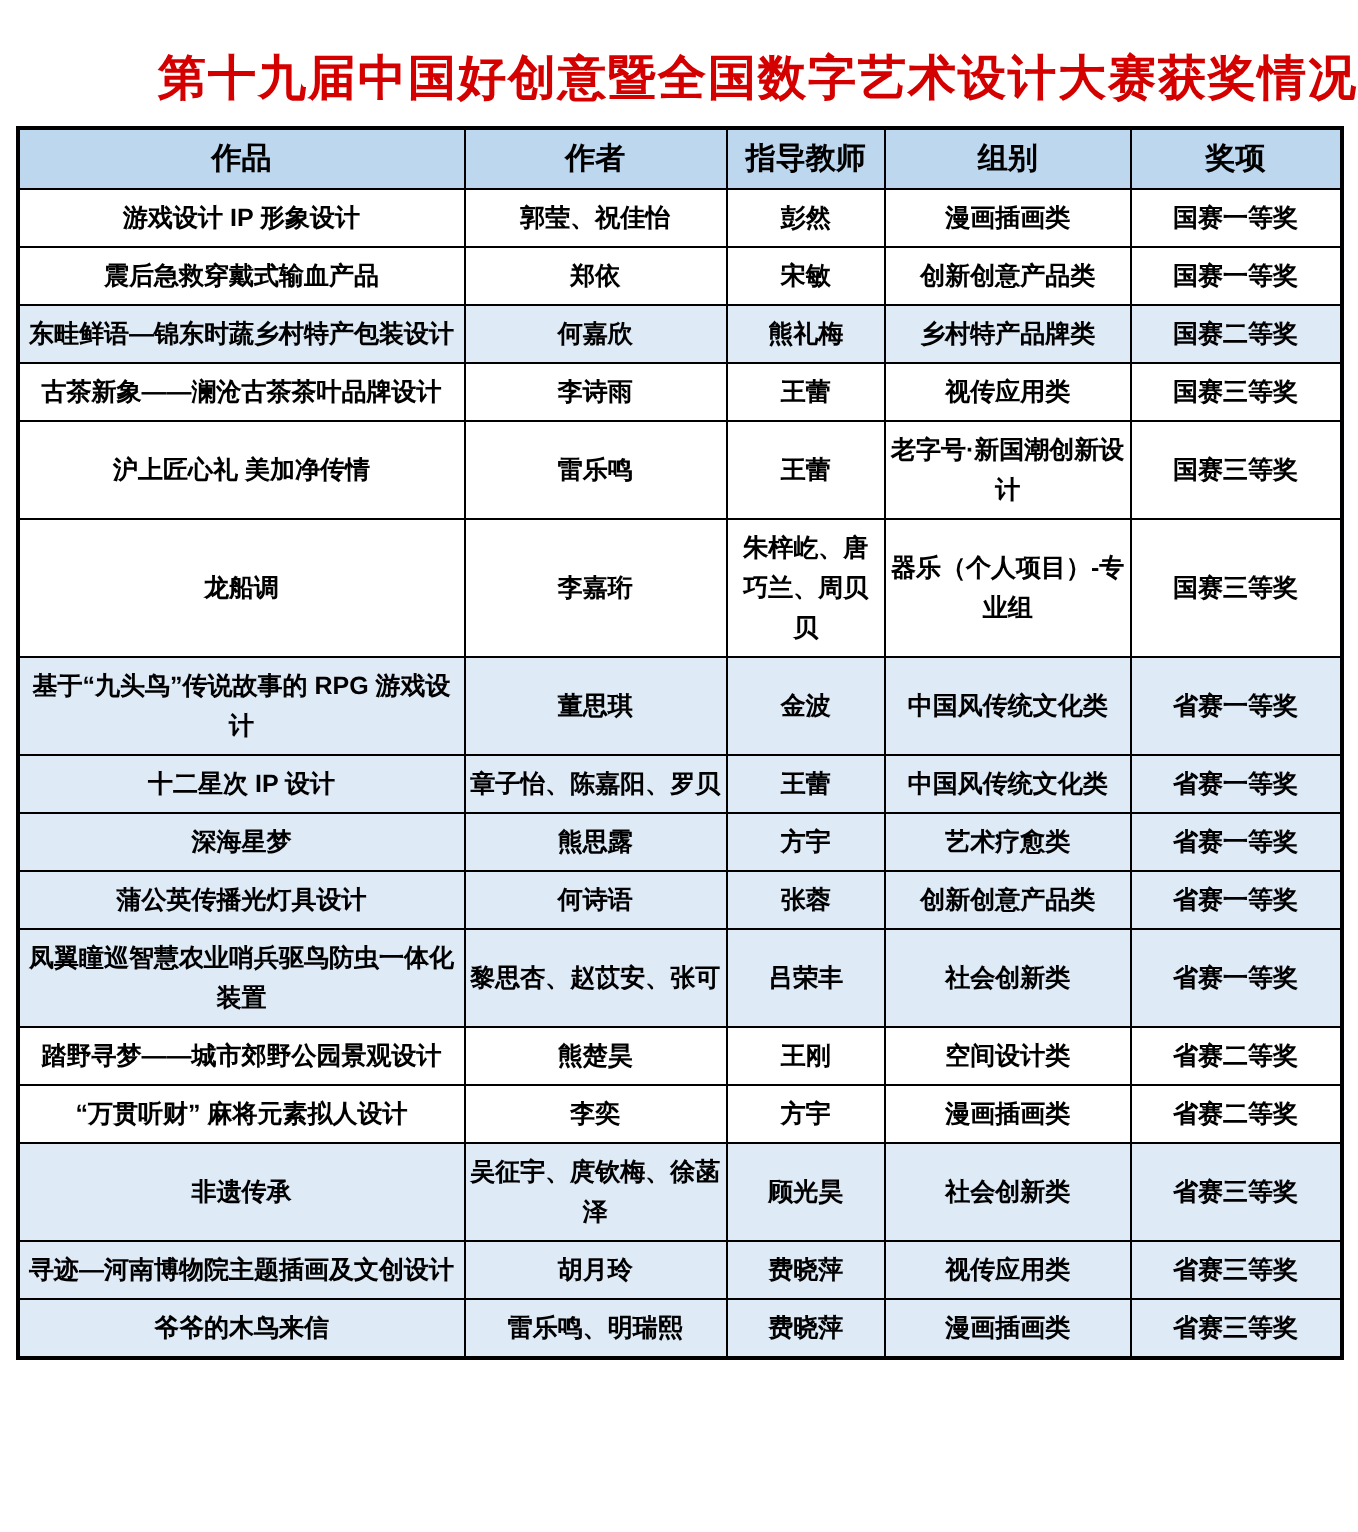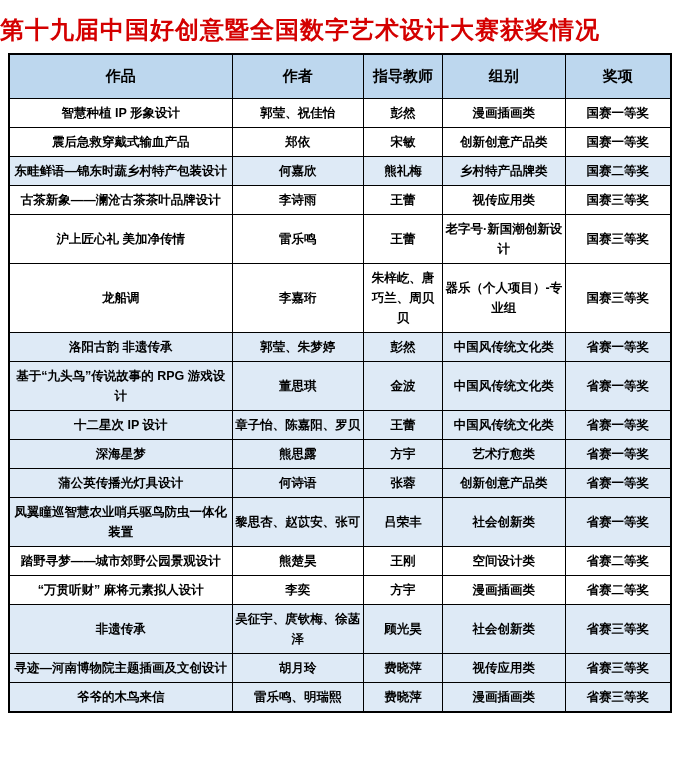--- a/index.html
+++ b/index.html
@@ -9,22 +9,22 @@
     --border-color:#000000;
     --cell-text:#000000;
   }
   *{box-sizing:border-box;margin:0;padding:0;}
   html,body{background:#ffffff;}
   body{
     width:679px;height:766px;overflow:hidden;
     font-family:"Liberation Sans","DejaVu Sans",sans-serif;
   }
   .page-title{
-    margin-top:15px;
-    text-align:left;
+    margin-top:25px;
+    text-align:right;
     font-size:24px;
     font-weight:bold;
     color:var(--title-color);
     letter-spacing:1px;
     line-height:30px;
   }
   table.awards{
     border-collapse:collapse;
     table-layout:fixed;
     width:664px;
@@ -32,21 +32,21 @@
     border:2px solid var(--border-color);
   }
   table.awards th, table.awards td{
     border:1px solid var(--border-color);
     text-align:center;
     vertical-align:middle;
     color:var(--cell-text);
     overflow:hidden;
   }
   table.awards th{
-    height:44px;
+    height:30px;
     font-size:15px;
     font-weight:bold;
     background:var(--header-bg);
   }
   table.awards td{
     height:28px;
     font-size:12.5px;
     line-height:20px;
     padding:4px 2px;
     font-weight:bold;
@@ -75,21 +75,21 @@
     <tr>
       <th>作品</th>
       <th>作者</th>
       <th>指导教师</th>
       <th>组别</th>
       <th>奖项</th>
     </tr>
   </thead>
   <tbody>
       <tr>
-    <td>智慧种植 IP 形象设计</td>
+    <td>游戏设计 IP 形象设计</td>
     <td>郭莹、祝佳怡</td>
     <td>彭然</td>
     <td>漫画插画类</td>
     <td>国赛一等奖</td>
   </tr>
       <tr>
     <td>震后急救穿戴式输血产品</td>
     <td>郑依</td>
     <td>宋敏</td>
     <td>创新创意产品类</td>
@@ -115,27 +115,20 @@
     <td>王蕾</td>
     <td>老字号·新国潮创新设计</td>
     <td>国赛三等奖</td>
   </tr>
       <tr>
     <td>龙船调</td>
     <td>李嘉珩</td>
     <td>朱梓屹、唐巧兰、周贝贝</td>
     <td>器乐（个人项目）-专业组</td>
     <td>国赛三等奖</td>
-  </tr>
-      <tr class="band">
-    <td>洛阳古韵 非遗传承</td>
-    <td>郭莹、朱梦婷</td>
-    <td>彭然</td>
-    <td>中国风传统文化类</td>
-    <td>省赛一等奖</td>
   </tr>
       <tr class="band">
     <td>基于“九头鸟”传说故事的 RPG 游戏设计</td>
     <td>董思琪</td>
     <td>金波</td>
     <td>中国风传统文化类</td>
     <td>省赛一等奖</td>
   </tr>
       <tr class="band">
     <td>十二星次 IP 设计</td>

